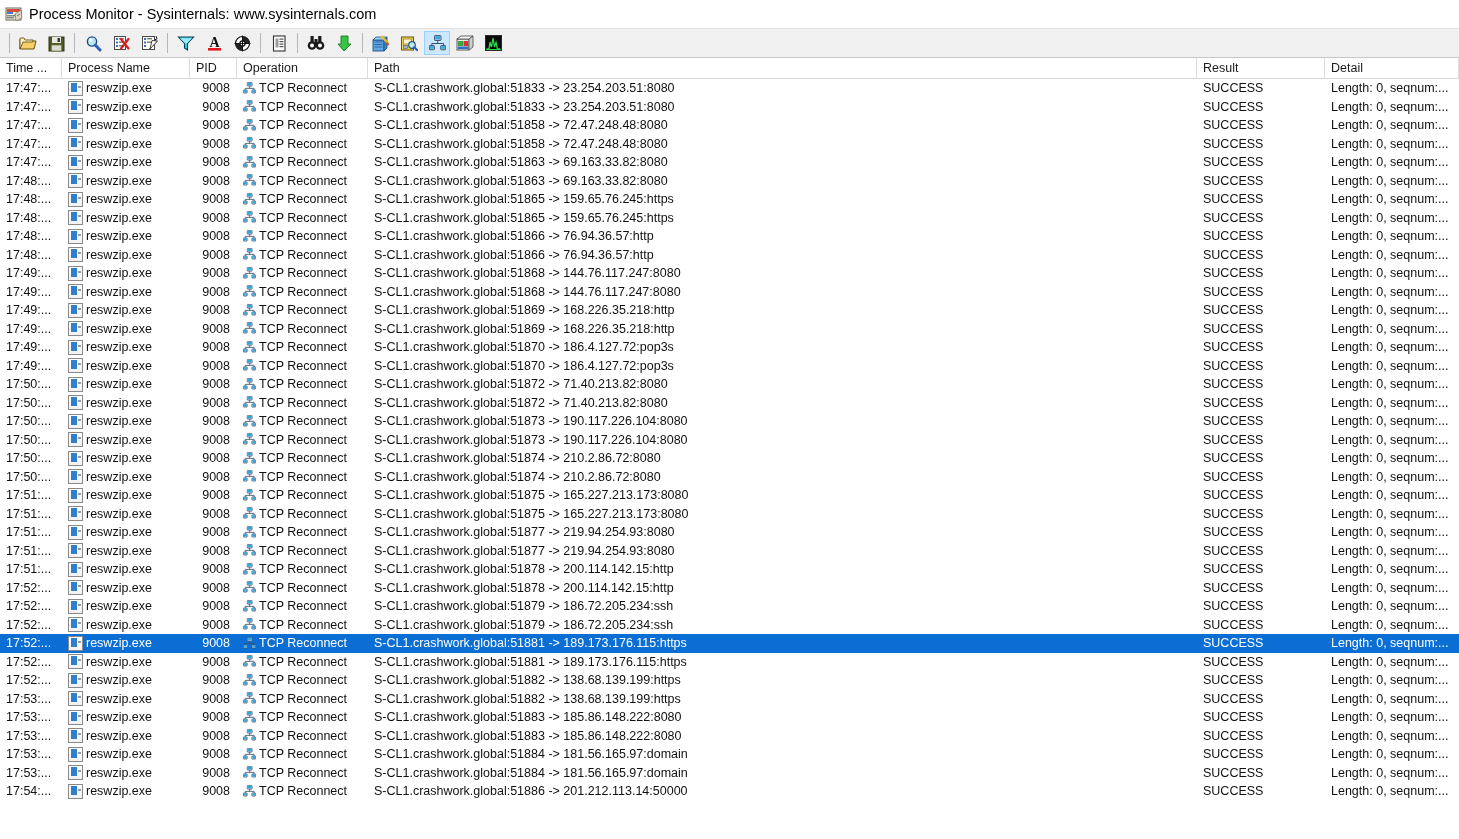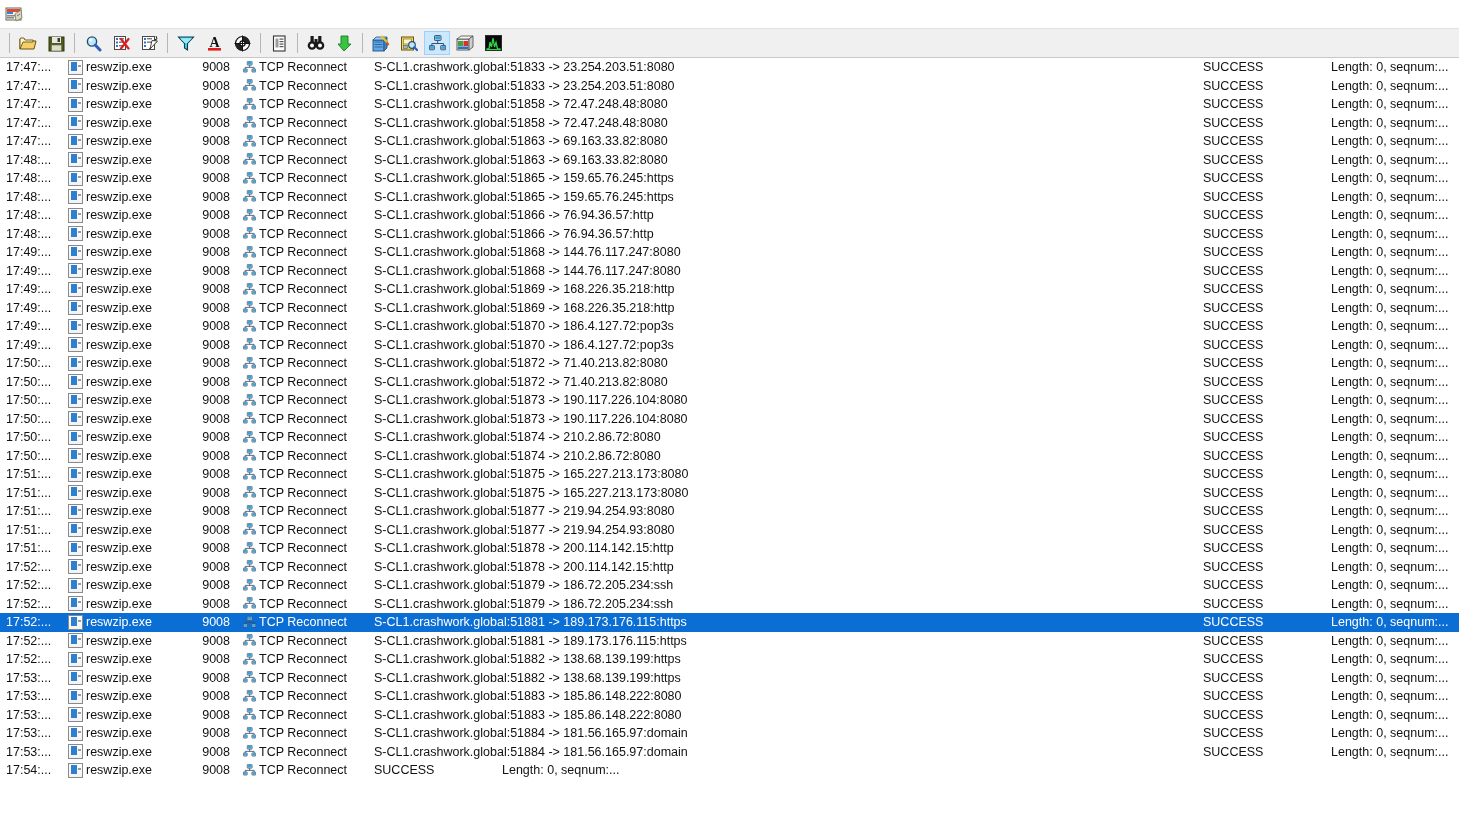--- a/index.html
+++ b/index.html
@@ -180,20 +180,21 @@
       <svg width="18" height="18" viewBox="0 0 18 18">
         <rect x="1" y="3" width="15" height="12" fill="#f2efe4" stroke="#6b6b5a" stroke-width="1"></rect>
         <rect x="2" y="4" width="13" height="3" fill="#d94b3a"></rect>
         <rect x="2" y="7" width="6" height="2" fill="#3a7fd9"></rect>
         <rect x="2" y="10" width="9" height="1.5" fill="#888"></rect>
         <rect x="2" y="12" width="7" height="1.5" fill="#888"></rect>
         <path d="M10 9 L16 5 L17 13 L11 16 Z" fill="#dcd7c2" stroke="#7a7a66" stroke-width="0.8"></path>
         <path d="M12 11 L15 9" stroke="#555" stroke-width="0.8"></path>
       </svg>
     </span>
+    <span class="title">Process Monitor - Sysinternals: www.sysinternals.com</span>
   </div>
 
 
   <div class="toolbar">
 
     <div class="tb-sep"></div>
 
     <div class="tb-btn">
       <svg width="18" height="17" viewBox="0 0 18 17">
         <path d="M1 4 L1 14 L15 14 L17 6 L6 6 L5 4 Z" fill="#f3d06a" stroke="#6a5410" stroke-width="1"></path>
@@ -354,20 +355,43 @@
     <div class="tb-btn">
       <svg width="17" height="16" viewBox="0 0 17 16">
         <rect x="0.5" y="0.5" width="16" height="15" fill="#0a0a0a" stroke="#2a2a2a" stroke-width="1"></rect>
         <path d="M1.5 14 L4 14 L5 7 L6.5 12 L8 3 L9.5 12 L11 7.5 L12.5 14 L15.5 14" fill="none" stroke="#2ad84a" stroke-width="1.3"></path>
         <path d="M1.5 14.5 L15.5 14.5" stroke="#2ad84a" stroke-width="1"></path>
       </svg>
     </div>
 
   </div>
 
+  <div class="colheader" id="colheader">
+      <div class="ch" style="width: 62px;">
+        <span>Time ...</span>
+      </div>
+      <div class="ch" style="width: 128px;">
+        <span>Process Name</span>
+      </div>
+      <div class="ch" style="width: 47px;">
+        <span>PID</span>
+      </div>
+      <div class="ch" style="width: 131px;">
+        <span>Operation</span>
+      </div>
+      <div class="ch" style="width: 829px;">
+        <span>Path</span>
+      </div>
+      <div class="ch" style="width: 128px;">
+        <span>Result</span>
+      </div>
+      <div class="ch" style="width: 134px;">
+        <span>Detail</span>
+      </div>
+    </div>
 
   <div class="grid" id="grid">
       <div class="row">
         <div class="cell" style="width: 62px;">
           <span>17:47:...</span>
         </div>
         <div class="cell" style="width: 128px;">
           <span class="ico ico-exe"></span>
           <span>reswzip.exe</span>
         </div>
@@ -1633,20 +1657,23 @@
               <rect x="5.5" y="0.5" width="6.5" height="5" rx="0.7" fill="#b9c6d6" stroke="#39506b" stroke-width="0.9"></rect>
               <rect x="6.3" y="1.3" width="4.9" height="3" fill="#2ea8e0"></rect>
               <path d="M8.7 5.5 L8.7 8.5 M2.8 8.5 L14.6 8.5 M2.8 8.5 L2.8 10.5 M14.6 8.5 L14.6 10.5" stroke="#39506b" stroke-width="1.1"></path>
               <rect x="0.4" y="10.5" width="5" height="4.3" rx="0.6" fill="#b9c6d6" stroke="#39506b" stroke-width="0.9"></rect>
               <rect x="1.1" y="11.2" width="3.6" height="2.6" fill="#2ea8e0"></rect>
               <rect x="11.7" y="10.5" width="5" height="4.3" rx="0.6" fill="#b9c6d6" stroke="#39506b" stroke-width="0.9"></rect>
               <rect x="12.4" y="11.2" width="3.6" height="2.6" fill="#2ea8e0"></rect>
             </svg></span>
           <span>TCP Reconnect</span>
         </div>
+        <div class="cell" style="width: 829px;">
+          <span>S-CL1.crashwork.global:51886 -&gt; 201.212.113.14:50000</span>
+        </div>
         <div class="cell" style="width: 128px;">
           <span>SUCCESS</span>
         </div>
         <div class="cell" style="width: 134px;">
           <span>Length: 0, seqnum:...</span>
         </div>
       </div>
     </div>
 
 </div>

